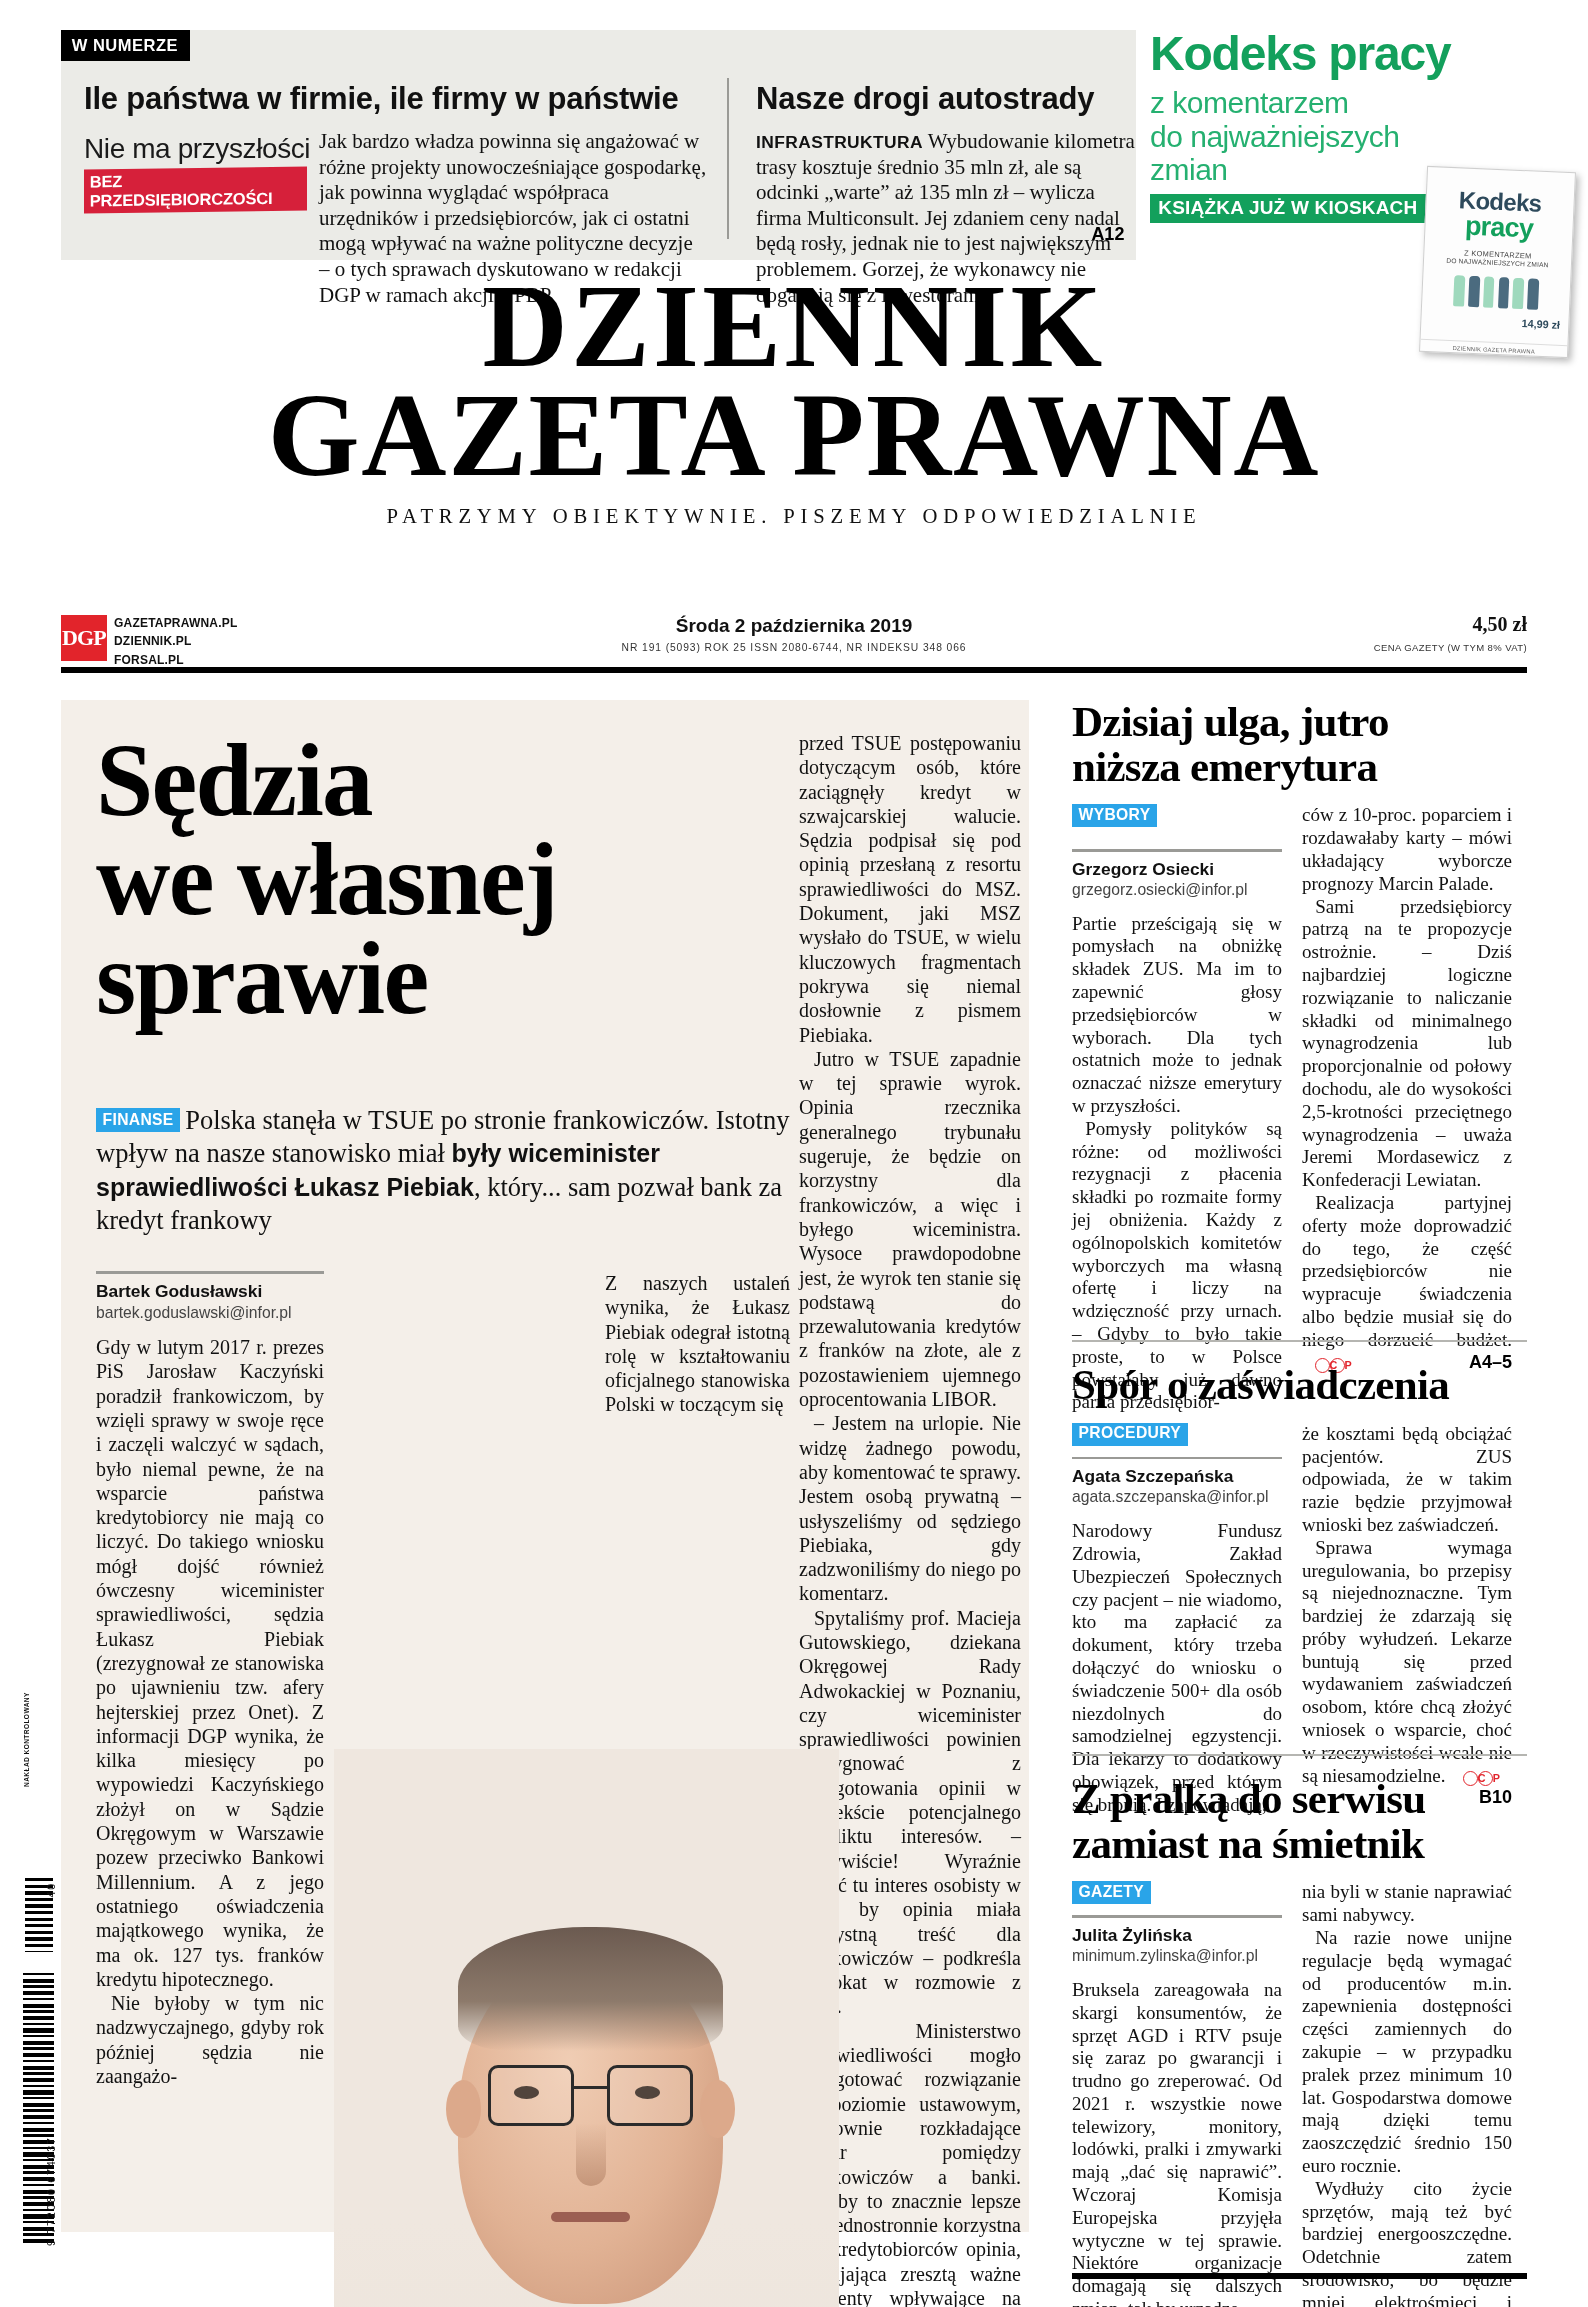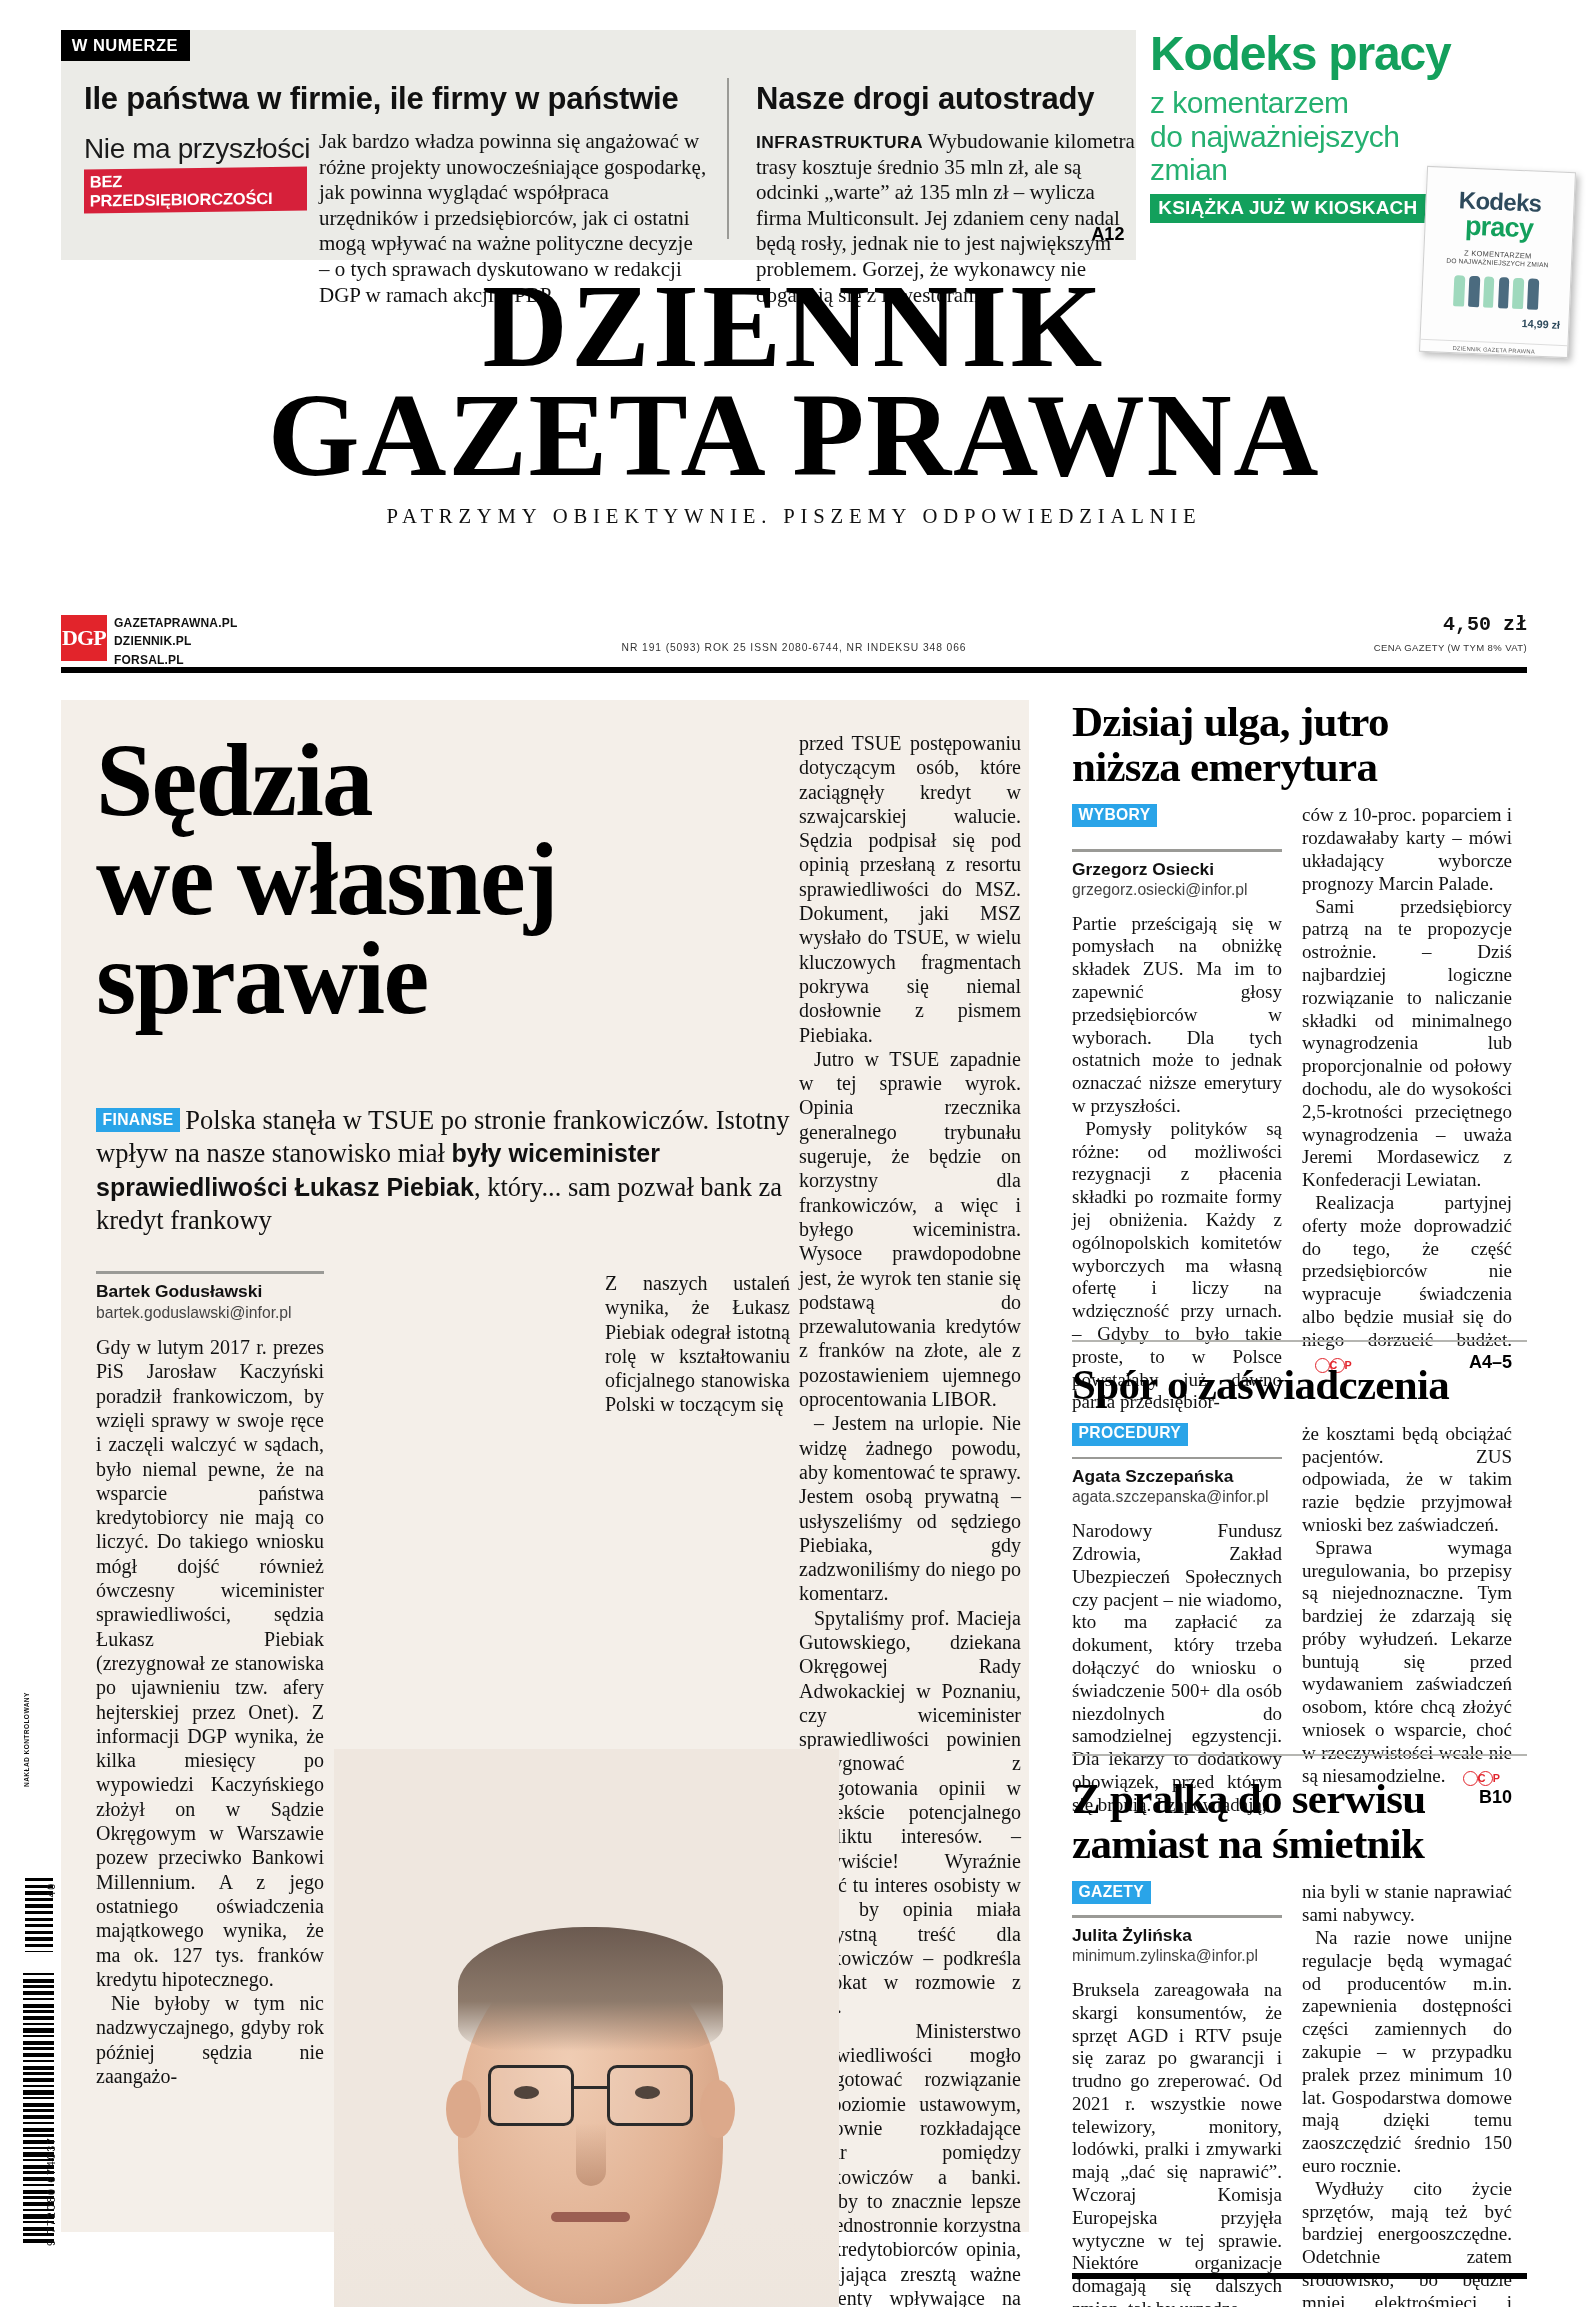--- a/index.html
+++ b/index.html
@@ -150,21 +150,21 @@
   .sites { position:absolute; left:53px; top:-0.8px;
     font-family:"Liberation Sans", sans-serif; font-weight:bold;
     font-size:12px; line-height:1.52; color:#111; letter-spacing:0.2px; }
   .issue-date { position:absolute; left:0; right:0; top:0; text-align:center;
     font-family:"Liberation Sans", sans-serif; font-weight:bold;
     font-size:19px; color:#111; }
   .issue-meta { position:absolute; left:0; right:0; top:27px; text-align:center;
     font-family:"Liberation Sans", sans-serif;
     font-size:10.3px; color:#333; letter-spacing:0.9px; }
   .price { position:absolute; right:0; top:-1.7px; text-align:right;
-    font-family:Liberation Mono, monospace; font-weight:bold;
+    font-family:Liberation Serif, serif; font-weight:bold;
     font-size:20px; color:#111; }
   .price-note { position:absolute; right:0; top:27px; text-align:right;
     font-family:"Liberation Sans", sans-serif;
     font-size:9.5px; color:#333; letter-spacing:0.4px; }
   .rule-thick { position:absolute; left:61px; top:667px; width:1466px; height:5.8px; background:#000; }
 
   
   .lead { position:absolute; left:61px; top:700px; width:968px; height:1532px;
     background:#f4efe9; }
   .lead-h1 {
@@ -327,20 +327,21 @@
     <div class="mh-slogan">PATRZYMY  OBIEKTYWNIE.   PISZEMY  ODPOWIEDZIALNIE</div>
   </div>
 
   <div class="infobar">
     <div class="dgp-logo">DGP</div>
     <div class="sites">
       <div>GAZETAPRAWNA.PL</div>
       <div>DZIENNIK.PL</div>
       <div>FORSAL.PL</div>
     </div>
+    <div class="issue-date">Środa  2 października 2019</div>
     <div class="issue-meta">NR 191 (5093) ROK 25 ISSN 2080-6744, NR INDEKSU 348 066</div>
     <div class="price">4,50 zł</div>
     <div class="price-note">CENA GAZETY (W TYM 8% VAT)</div>
   </div>
   <div class="rule-thick"></div>
 
   <div class="lead">
     <div class="lead-h1">
       <div>Sędzia</div>
       <div>we własnej</div>

